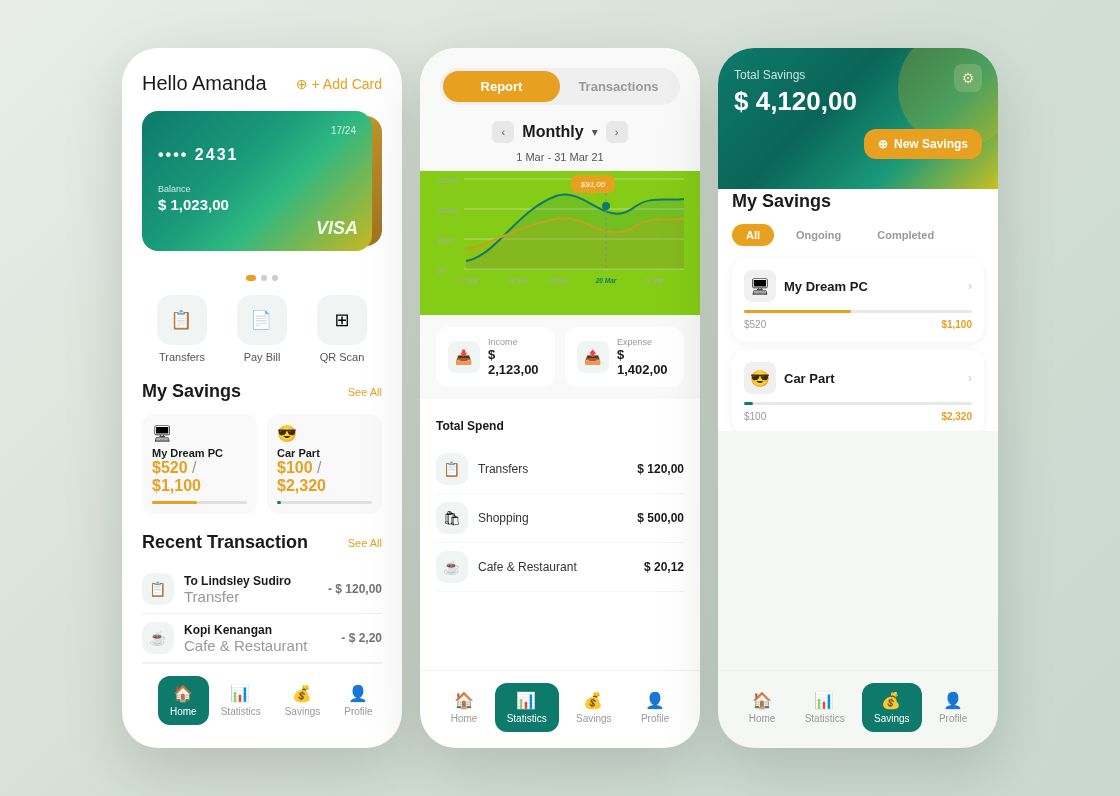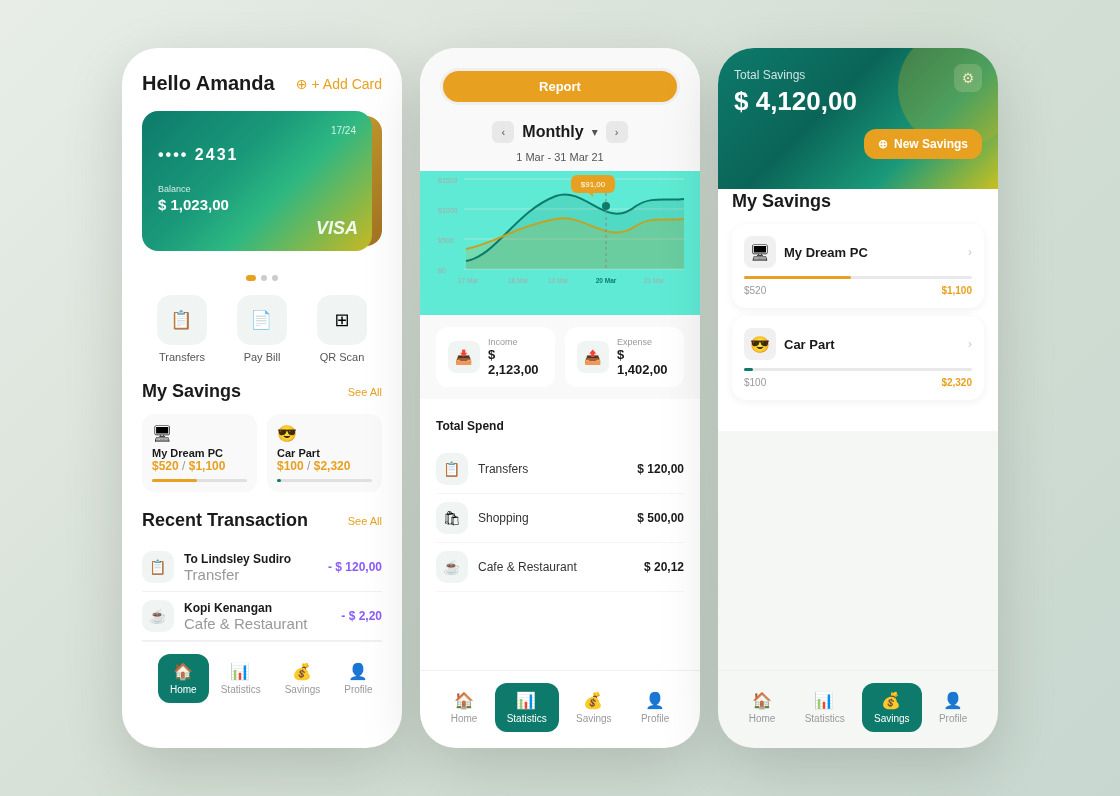--- a/index.html
+++ b/index.html
@@ -47,21 +47,21 @@
 
     
     .greeting-row {
       display: flex;
       justify-content: space-between;
       align-items: center;
       margin-bottom: 16px;
     }
     .greeting-text {
       font-size: 20px;
-      font-weight: 700;
+      font-weight: 400;
       color: #1a1a1a;
     }
     .add-card-btn {
       display: flex;
       align-items: center;
       gap: 4px;
       color: #e8a020;
       font-size: 12px;
       font-weight: 500;
     }
@@ -183,21 +183,21 @@
       margin-bottom: 18px;
     }
     .saving-card {
       flex: 1;
       background: #f8f9f8;
       border-radius: 12px;
       padding: 10px;
     }
     .saving-icon { font-size: 16px; margin-bottom: 4px; }
     .saving-name { font-size: 11px; font-weight: 600; color: #1a1a1a; }
-    .saving-amount { font-size: 12px; color: #999; }
+    .saving-amount { font-size: 16px; color: #999; }
     .saving-amount span { color: #e8a020; font-weight: 600; }
     .saving-bar { height: 3px; background: #e0e0e0; border-radius: 2px; margin-top: 6px; }
     .saving-bar-fill { height: 100%; border-radius: 2px; }
     .bar-orange { background: #e8a020; width: 47%; }
     .bar-teal { background: #0d7a6b; width: 4%; }
 
     .transaction-list {}
     .transaction-item {
       display: flex;
       align-items: center;
@@ -212,21 +212,21 @@
       background: #f0f5f3;
       display: flex;
       align-items: center;
       justify-content: center;
       font-size: 14px;
       flex-shrink: 0;
     }
     .trans-info { flex: 1; }
     .trans-name { font-size: 12px; font-weight: 600; color: #1a1a1a; }
     .trans-sub { font-size: 15px; color: #999; }
-    .trans-amount { font-size: 12px; font-weight: 600; color: #8b5cf6; }
+    .trans-amount { font-size: 12px; font-weight: 600; color: #737373; }
 
     .bottom-nav {
       display: flex;
       justify-content: space-around;
       align-items: center;
       padding: 12px 16px 0;
       border-top: 1px solid #f0f0f0;
       margin-top: auto;
     }
     .nav-item {
@@ -299,23 +299,24 @@
       align-items: center;
       justify-content: center;
       gap: 6px;
       font-size: 11px;
       color: #555;
       margin-bottom: 8px;
     }
 
     
     .chart-area {
-      background: #5eead4;
+      background: #84cc16;
       padding: 0 16px 10px;
       position: relative;
+      font-style: italic;
     }
     .chart-svg { width: 100%; }
 
     .stats-income-expense {
       display: flex;
       gap: 10px;
       padding: 12px 16px;
       background: #f8f9f8;
     }
     .stat-card {
@@ -594,20 +595,21 @@
         <span class="nav-label">Profile</span>
       </div>
     </div>
   </div>
 
   <div class="phone phone-middle">
     <div class="middle-phone-inner">
       <div class="stats-header">
         <div class="tab-row">
           <div class="tab-btn active">Report</div>
+          <div class="tab-btn inactive">Transactions</div>
         </div>
         <div class="period-row">
           <div class="period-arrow">‹</div>
           <span class="period-title">Monthly</span>
           <span style="font-size:12px;color:#555">▾</span>
           <div class="period-arrow">›</div>
         </div>
         <div class="date-range">
           <span>1 Mar - 31 Mar 21</span>
         </div>
@@ -717,20 +719,25 @@
         <div class="savings-amount">$ 4,120,00</div>
         <div class="new-savings-btn">
           <span>⊕</span>
           <span>New Savings</span>
         </div>
       </div>
 
       <div class="my-savings-section">
         <div class="section-header">
           <span class="section-title">My Savings</span>
+        </div>
+        <div class="savings-filter-row">
+          <div class="filter-btn active">All</div>
+          <div class="filter-btn inactive">Ongoing</div>
+          <div class="filter-btn inactive">Completed</div>
         </div>
 
         <div class="saving-item">
           <div class="saving-item-header">
             <div class="saving-item-icon">🖥</div>
             <span class="saving-item-name">My Dream PC</span>
             <span class="saving-item-arrow">›</span>
           </div>
           <div class="saving-progress-bar">
               <div class="saving-progress-fill fill-orange" style="width:47%"></div>

